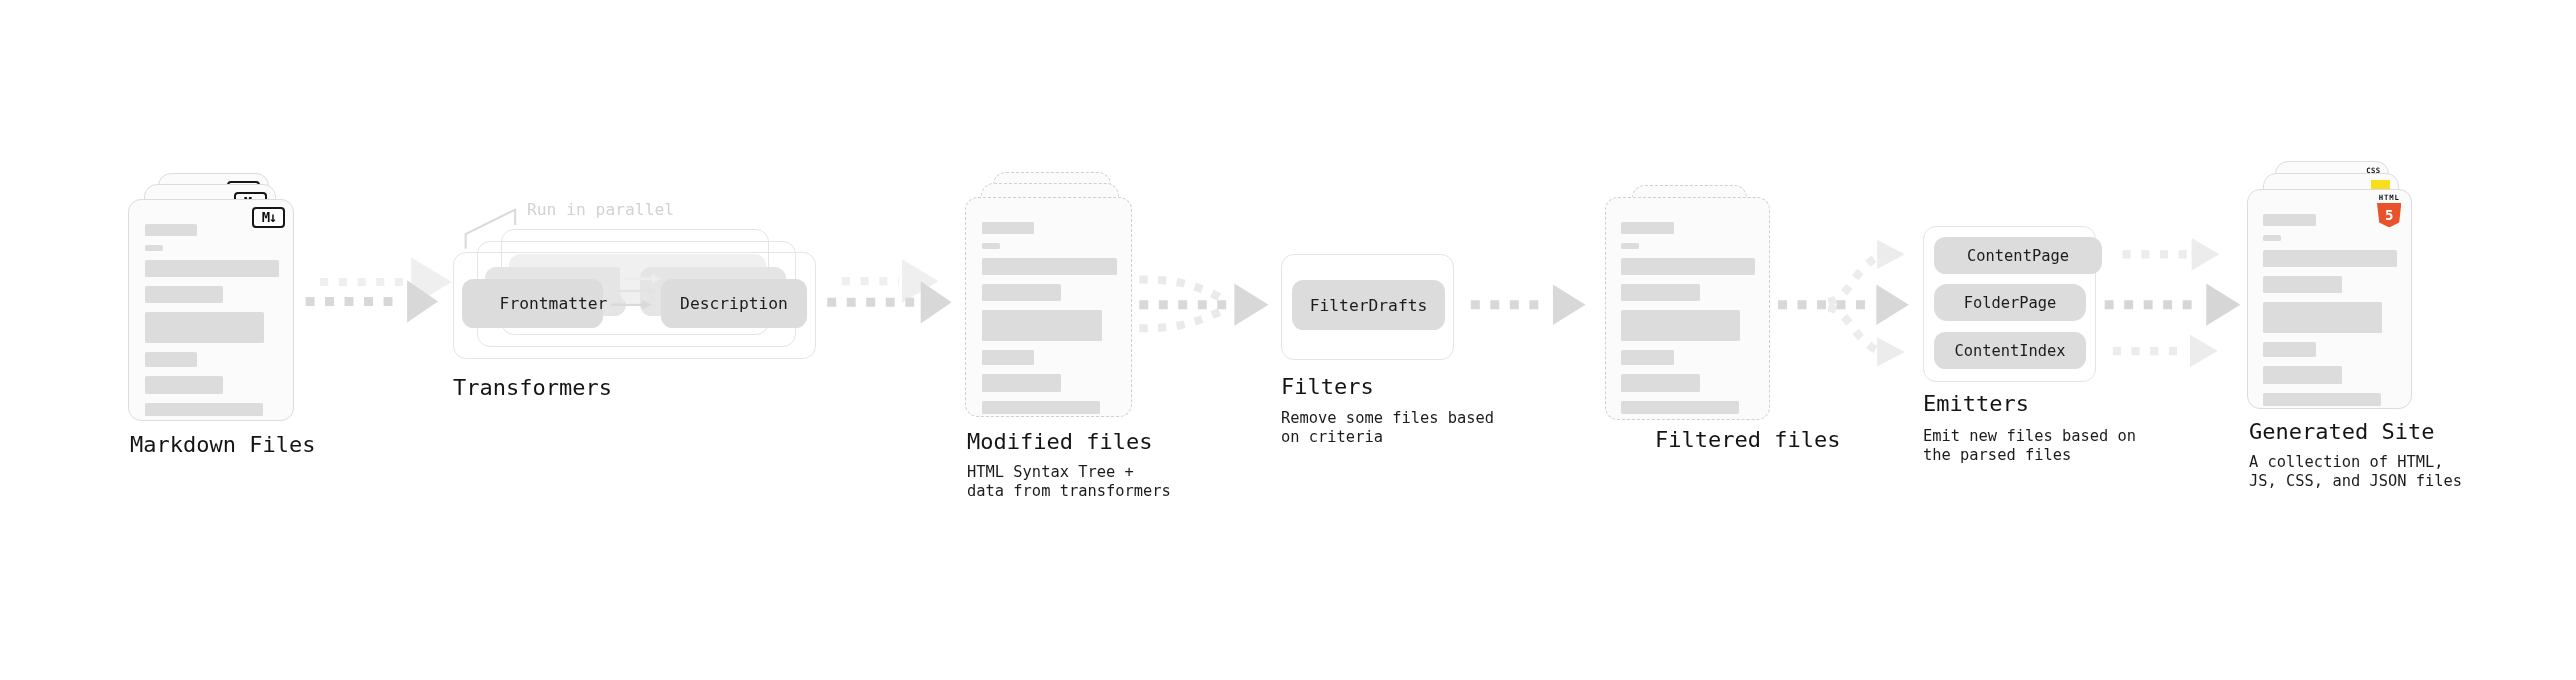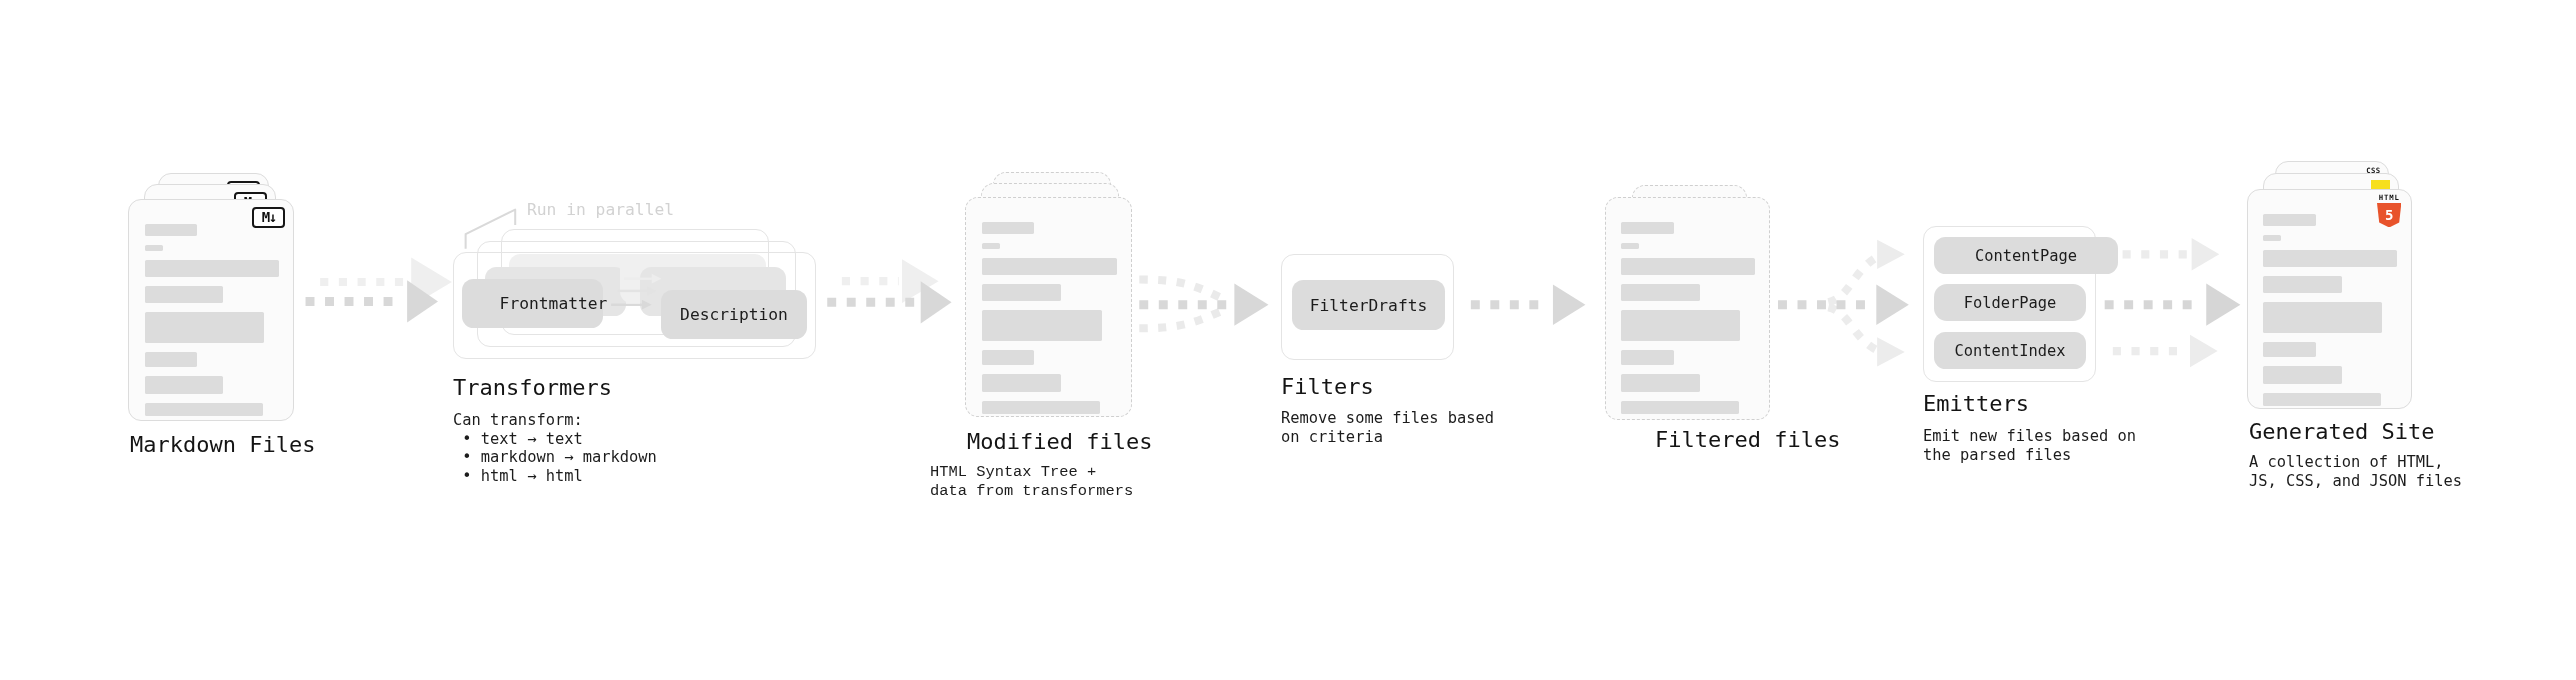--- a/index.html
+++ b/index.html
@@ -72,48 +72,44 @@
     <div class="outline" style="left:477px;top:241px;width:319px;height:106px;"></div>
     <div class="outline" style="left:453px;top:252px;width:363px;height:107px;"></div>
 
     <div class="graybox ghost2" style="left:509px;top:254px;width:141px;height:49px;"></div>
     <div class="graybox ghost1" style="left:485px;top:267px;width:141px;height:49px;"></div>
 
     <div class="graybox ghost2" style="left:620px;top:254px;width:146px;height:49px;"></div>
     <div class="graybox ghost1" style="left:640px;top:267px;width:146px;height:49px;"></div>
 
     <div class="graybox" style="left:462px;top:279px;width:141px;height:49px;padding-left:42px;">Frontmatter</div>
-    <div class="graybox" style="left:661px;top:290px;width:146px;height:49px;">Description</div>
+    <div class="graybox" style="left:661px;top:279px;width:146px;height:49px;">Description</div>
 
     <div class="annotation" style="left:527px;top:200px;">Run in parallel</div>
   </div>
   <div class="stage-title" style="left:453px;top:375px;">Transformers</div>
-  <div class="stage-desc" style="left:453px;top:411px;">Can transform:
- • text → text
- • markdown → markdown
- • html → html</div>
 
   <div>
     <div class="card dashed" style="left:993px;top:172px;width:118px;height:220px;"></div>
     <div class="card dashed" style="left:981px;top:183px;width:138px;height:220px;"></div>
     <div class="card dashed" style="left:965px;top:197px;width:167px;height:220px;">
       <div class="doc-bars">
           <div class="doc-bar" style="width: 32%; height: 12.2px;"></div>
           <div class="doc-bar" style="width: 11%; height: 6.5px;"></div>
           <div class="doc-bar" style="width: 82%; height: 17px;"></div>
           <div class="doc-bar" style="width: 48%; height: 17px;"></div>
           <div class="doc-bar" style="width: 73%; height: 31px;"></div>
           <div class="doc-bar" style="width: 32%; height: 14.6px;"></div>
           <div class="doc-bar" style="width: 48%; height: 18px;"></div>
           <div class="doc-bar" style="width: 72%; height: 13px;"></div>
         </div>
     </div>
   </div>
   <div class="stage-title" style="left:967px;top:429px;">Modified files</div>
-  <div class="stage-desc" style="left:930px;top:463px;font-family:Liberation Mono, monospace;">HTML Syntax Tree +
+  <div class="stage-desc" style="left:967px;top:463px;">HTML Syntax Tree +
 data from transformers</div>
 
   <div>
     <div class="outline" style="left:1281px;top:254px;width:173px;height:106px;"></div>
     <div class="graybox" style="left:1292px;top:280px;width:153px;height:50px;">FilterDrafts</div>
   </div>
   <div class="stage-title" style="left:1281px;top:374px;">Filters</div>
   <div class="stage-desc" style="left:1281px;top:409px;">Remove some files based
 on criteria</div>
 
@@ -129,21 +125,21 @@
           <div class="doc-bar" style="width: 32%; height: 14.6px;"></div>
           <div class="doc-bar" style="width: 48%; height: 18px;"></div>
           <div class="doc-bar" style="width: 72%; height: 13px;"></div>
         </div>
     </div>
   </div>
   <div class="stage-title" style="left:1607px;top:427px;margin-left:48px;">Filtered files</div>
 
   <div>
     <div class="outline" style="left:1923px;top:226px;width:173px;height:156px;"></div>
-    <div class="graybox" style="left:1934px;top:237px;width:184px;height:37px;font-size:15.4px;">ContentPage</div>
+    <div class="graybox" style="left:1934px;top:237px;width:168px;height:37px;font-size:15.4px;">ContentPage</div>
     <div class="graybox" style="left:1934px;top:284px;width:152px;height:37px;font-size:15.4px;border-radius:13px;">FolderPage</div>
     <div class="graybox" style="left:1934px;top:332px;width:152px;height:37px;font-size:15.4px;">ContentIndex</div>
   </div>
   <div class="stage-title" style="left:1923px;top:391px;">Emitters</div>
   <div class="stage-desc" style="left:1923px;top:427px;">Emit new files based on
 the parsed files</div>
 
   <div>
     <div class="card" style="left:2275px;top:161px;width:114px;height:220px;">
       <div class="css-badge">

